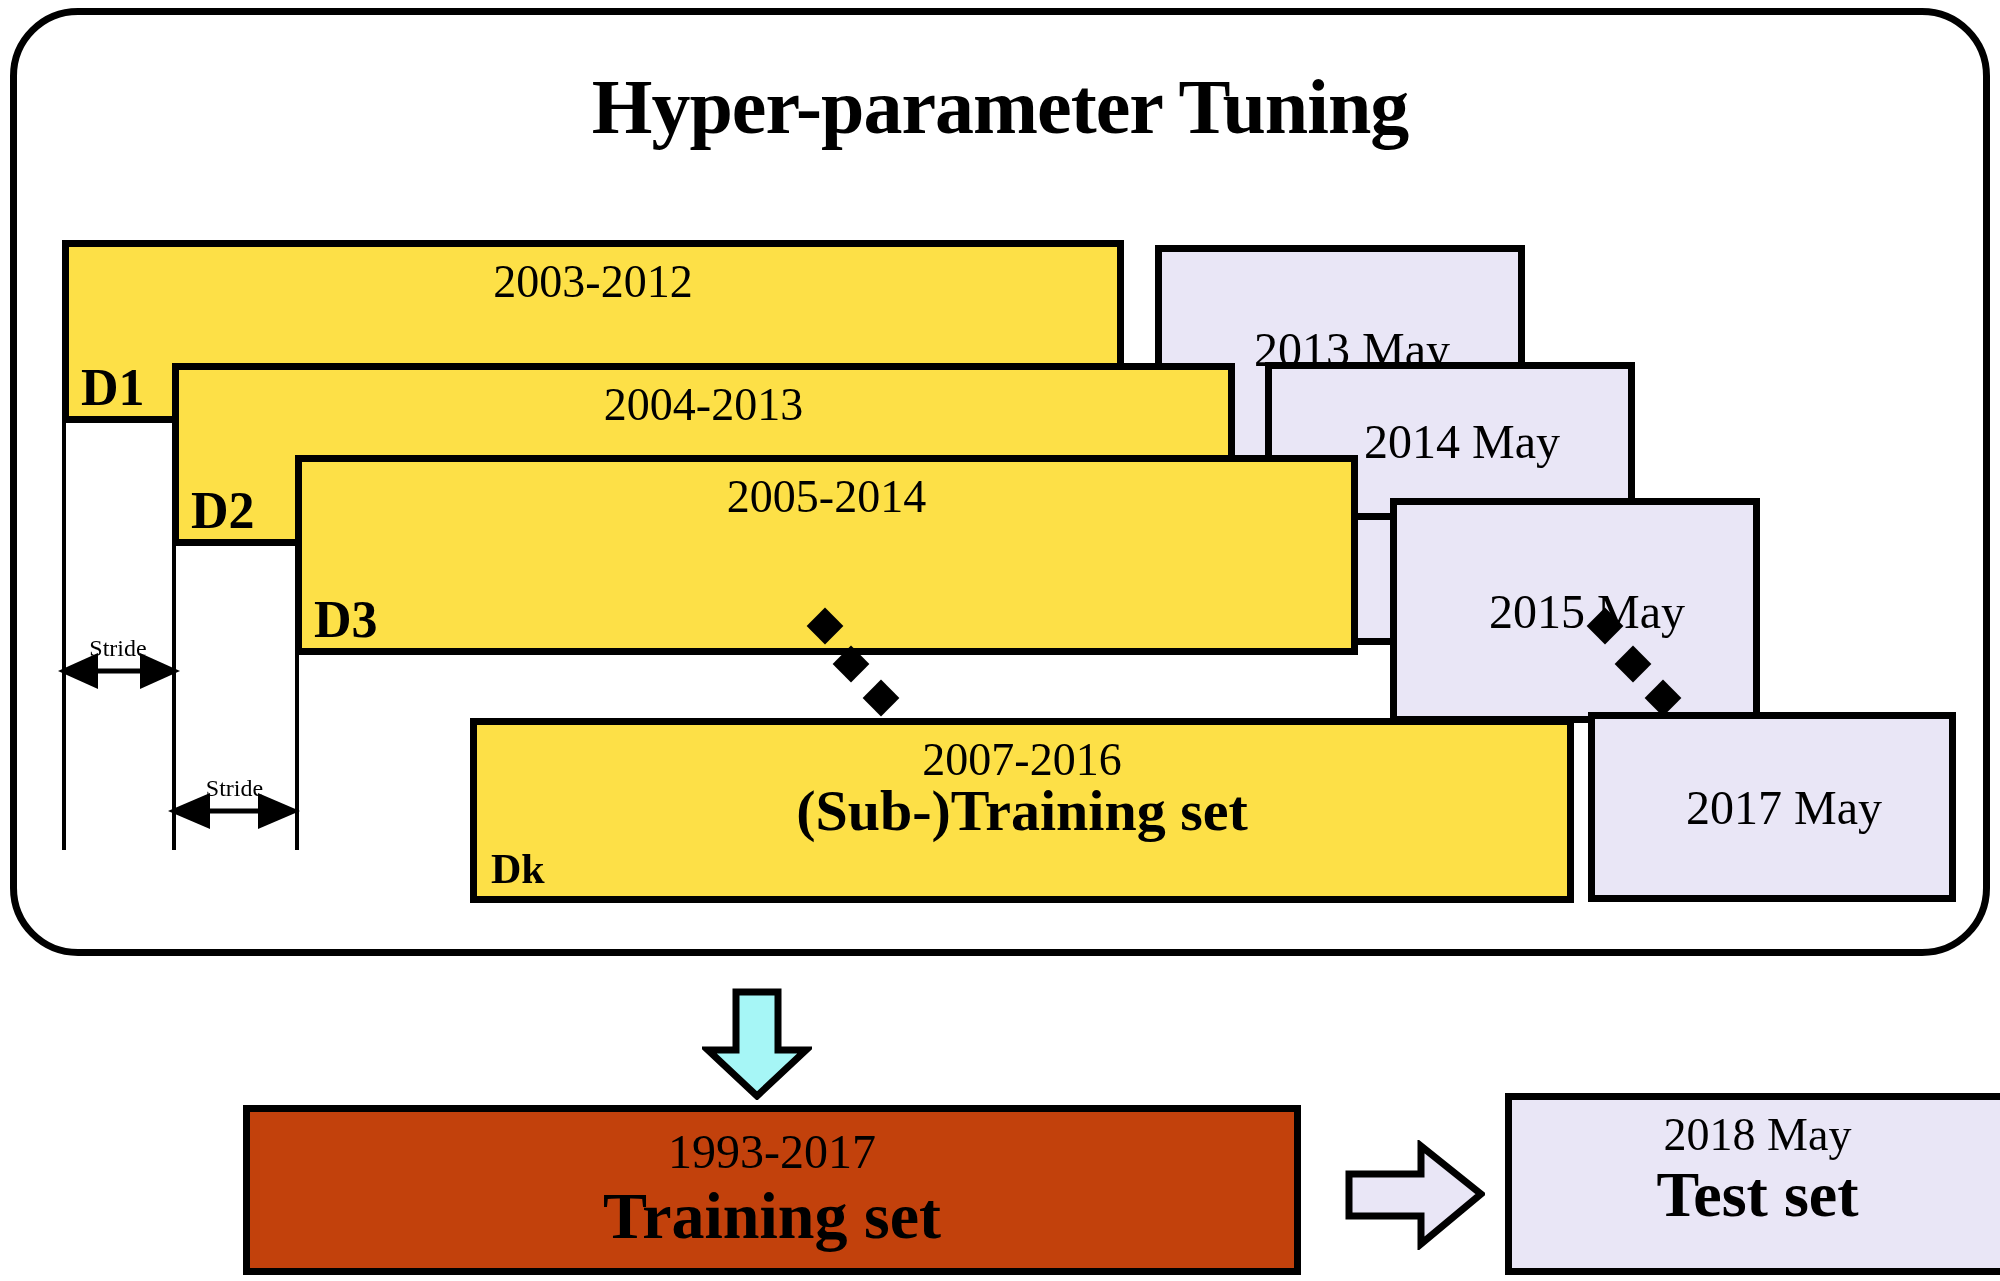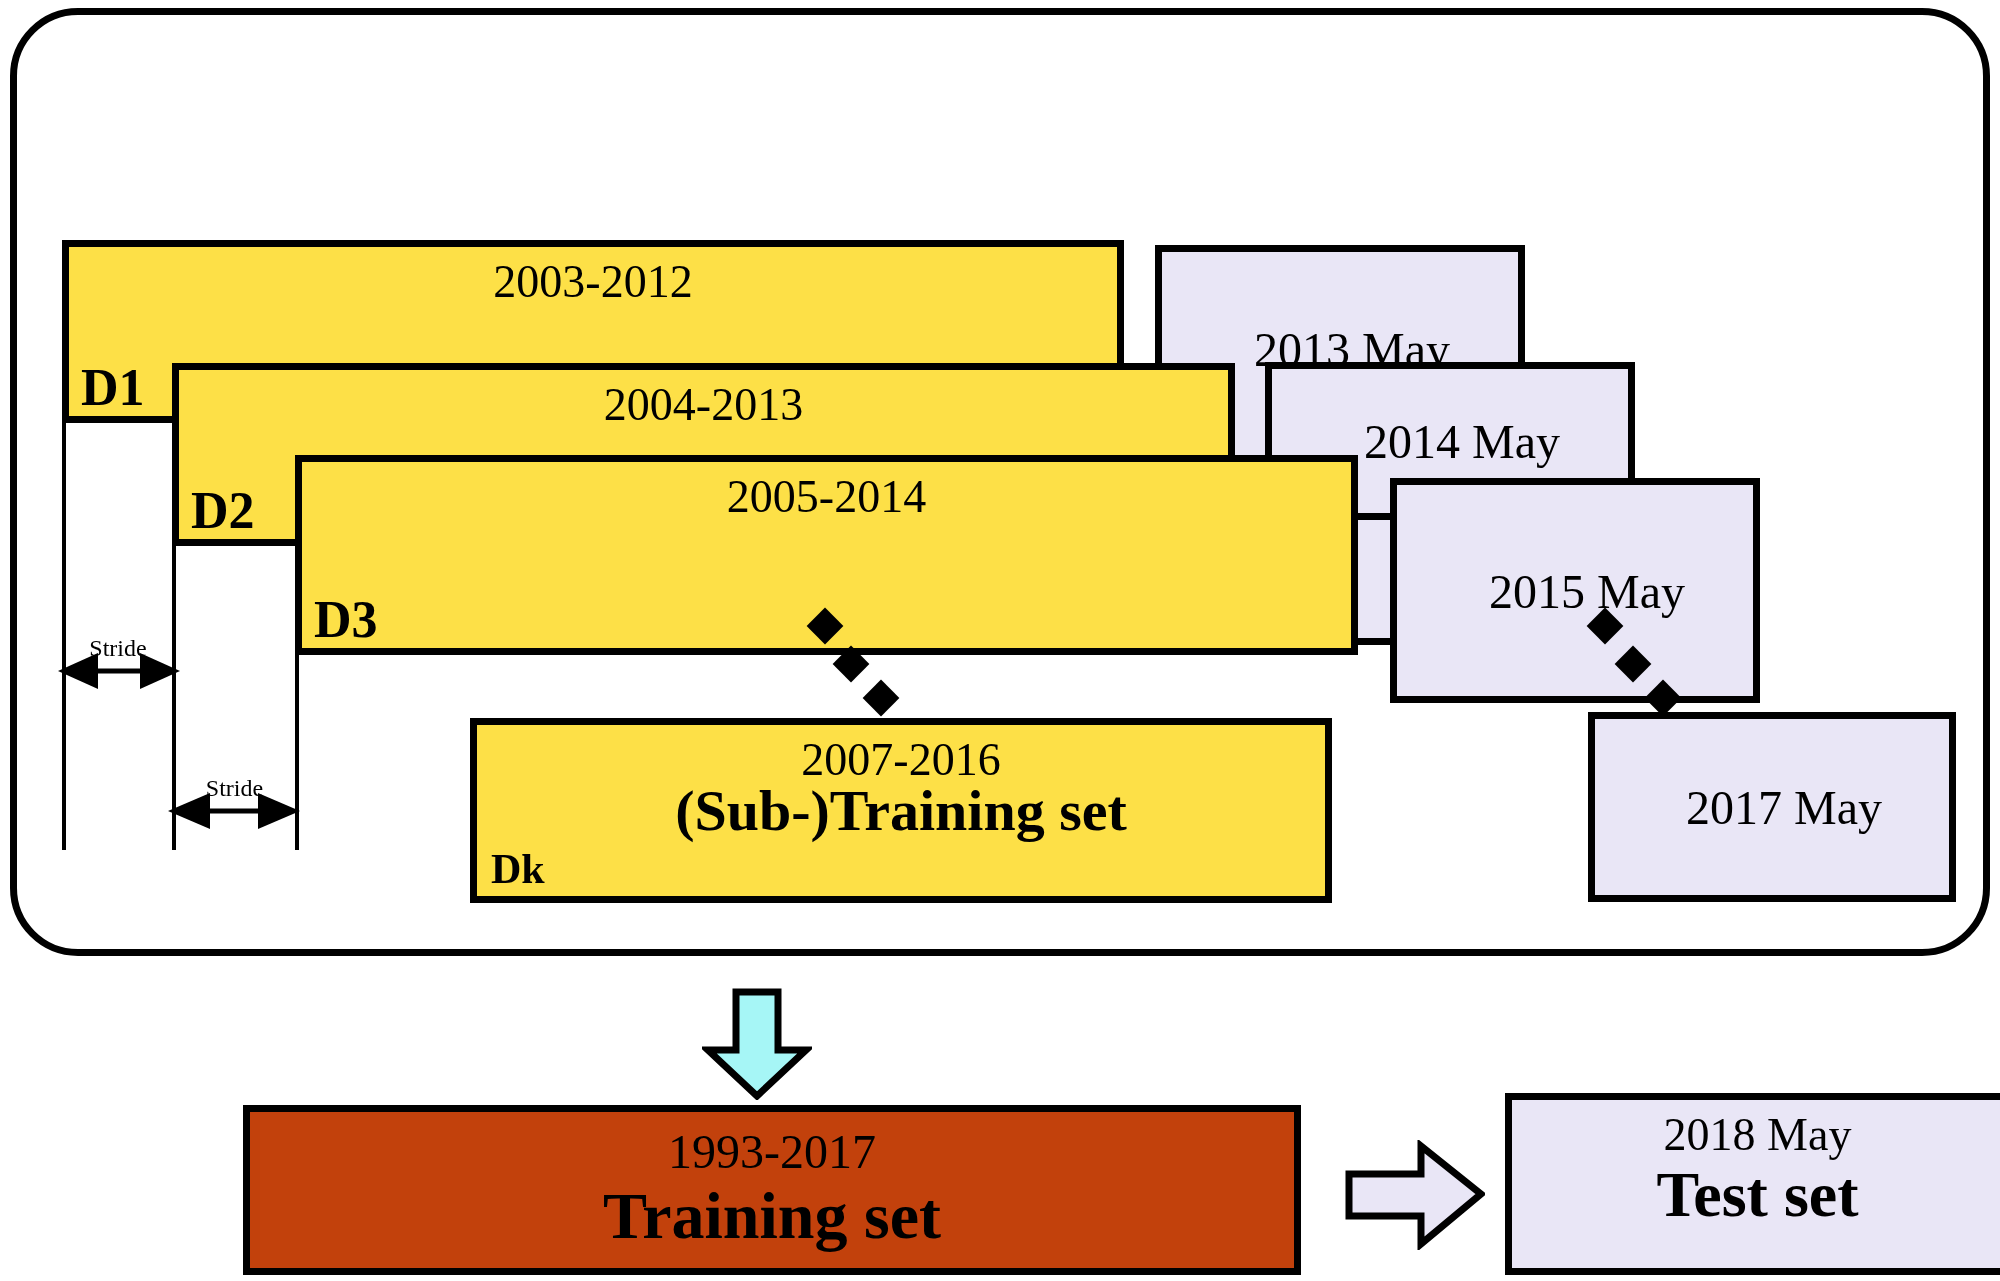--- a/index.html
+++ b/index.html
@@ -166,20 +166,21 @@
     color: #000;
   }
 </style>
 </head>
 <body>
 
 <div id="canvas">
 
   <div class="abs tuning-panel"></div>
 
+  <div class="abs panel-title">Hyper-parameter Tuning</div>
 
   <div class="abs guide" style="left:62px; top:410px; height:440px;"></div>
   <div class="abs guide" style="left:172px; top:410px; height:440px;"></div>
   <div class="abs guide" style="left:295px; top:545px; height:305px;"></div>
 
   <div class="abs stride-label" style="left:62px; top:615px; width:112px;">Stride</div>
   <svg class="abs" style="left:58px; top:650px; width:122px; height:42px;" viewBox="0 0 122 42">
     <line x1="10" y1="21" x2="112" y2="21" stroke="#000" stroke-width="5"></line>
     <polygon points="0,21 40,3 40,39" fill="#000"></polygon>
     <polygon points="122,21 82,3 82,39" fill="#000"></polygon>
@@ -205,33 +206,33 @@
     <span class="bar-tag">D2</span>
   </div>
   <div class="abs bar bar-val" style="left:1265px; top:362px; width:370px; height:158px;">
     <span class="val-label">2014 May</span>
   </div>
 
   <div class="abs bar bar-train" style="left:295px; top:455px; width:1063px; height:200px;">
     <span class="bar-range">2005-2014</span>
     <span class="bar-tag">D3</span>
   </div>
-  <div class="abs bar bar-val" style="left:1390px; top:478px; width:370px; height:225px;">
+  <div class="abs bar bar-val" style="left:1390px; top:498px; width:370px; height:225px;">
     <span class="val-label">2015 May</span>
   </div>
 
   <div class="abs diamond" style="left:812px; top:613px;"></div>
   <div class="abs diamond" style="left:838px; top:651px;"></div>
   <div class="abs diamond" style="left:868px; top:685px;"></div>
 
   <div class="abs diamond" style="left:1592px; top:613px;"></div>
   <div class="abs diamond" style="left:1620px; top:651px;"></div>
   <div class="abs diamond" style="left:1650px; top:685px;"></div>
 
-  <div class="abs bar bar-train" style="left:470px; top:718px; width:862px; height:185px;">
+  <div class="abs bar bar-train" style="left:470px; top:718px; width:1104px; height:185px;">
     <span class="bar-range">2007-2016</span>
     <span class="bar-centertext">(Sub-)Training set</span>
     <span class="bar-tag-small">Dk</span>
   </div>
   <div class="abs bar bar-val" style="left:1588px; top:712px; width:368px; height:190px;">
     <span class="val-label">2017 May</span>
   </div>
 
   <svg class="abs" style="left:702px; top:988px; width:110px; height:112px;" viewBox="0 0 110 112">
     <polygon points="34,4 76,4 76,62 104,62 55,108 6,62 34,62" fill="#a6f6f6" stroke="#000" stroke-width="7" stroke-linejoin="miter"></polygon>

